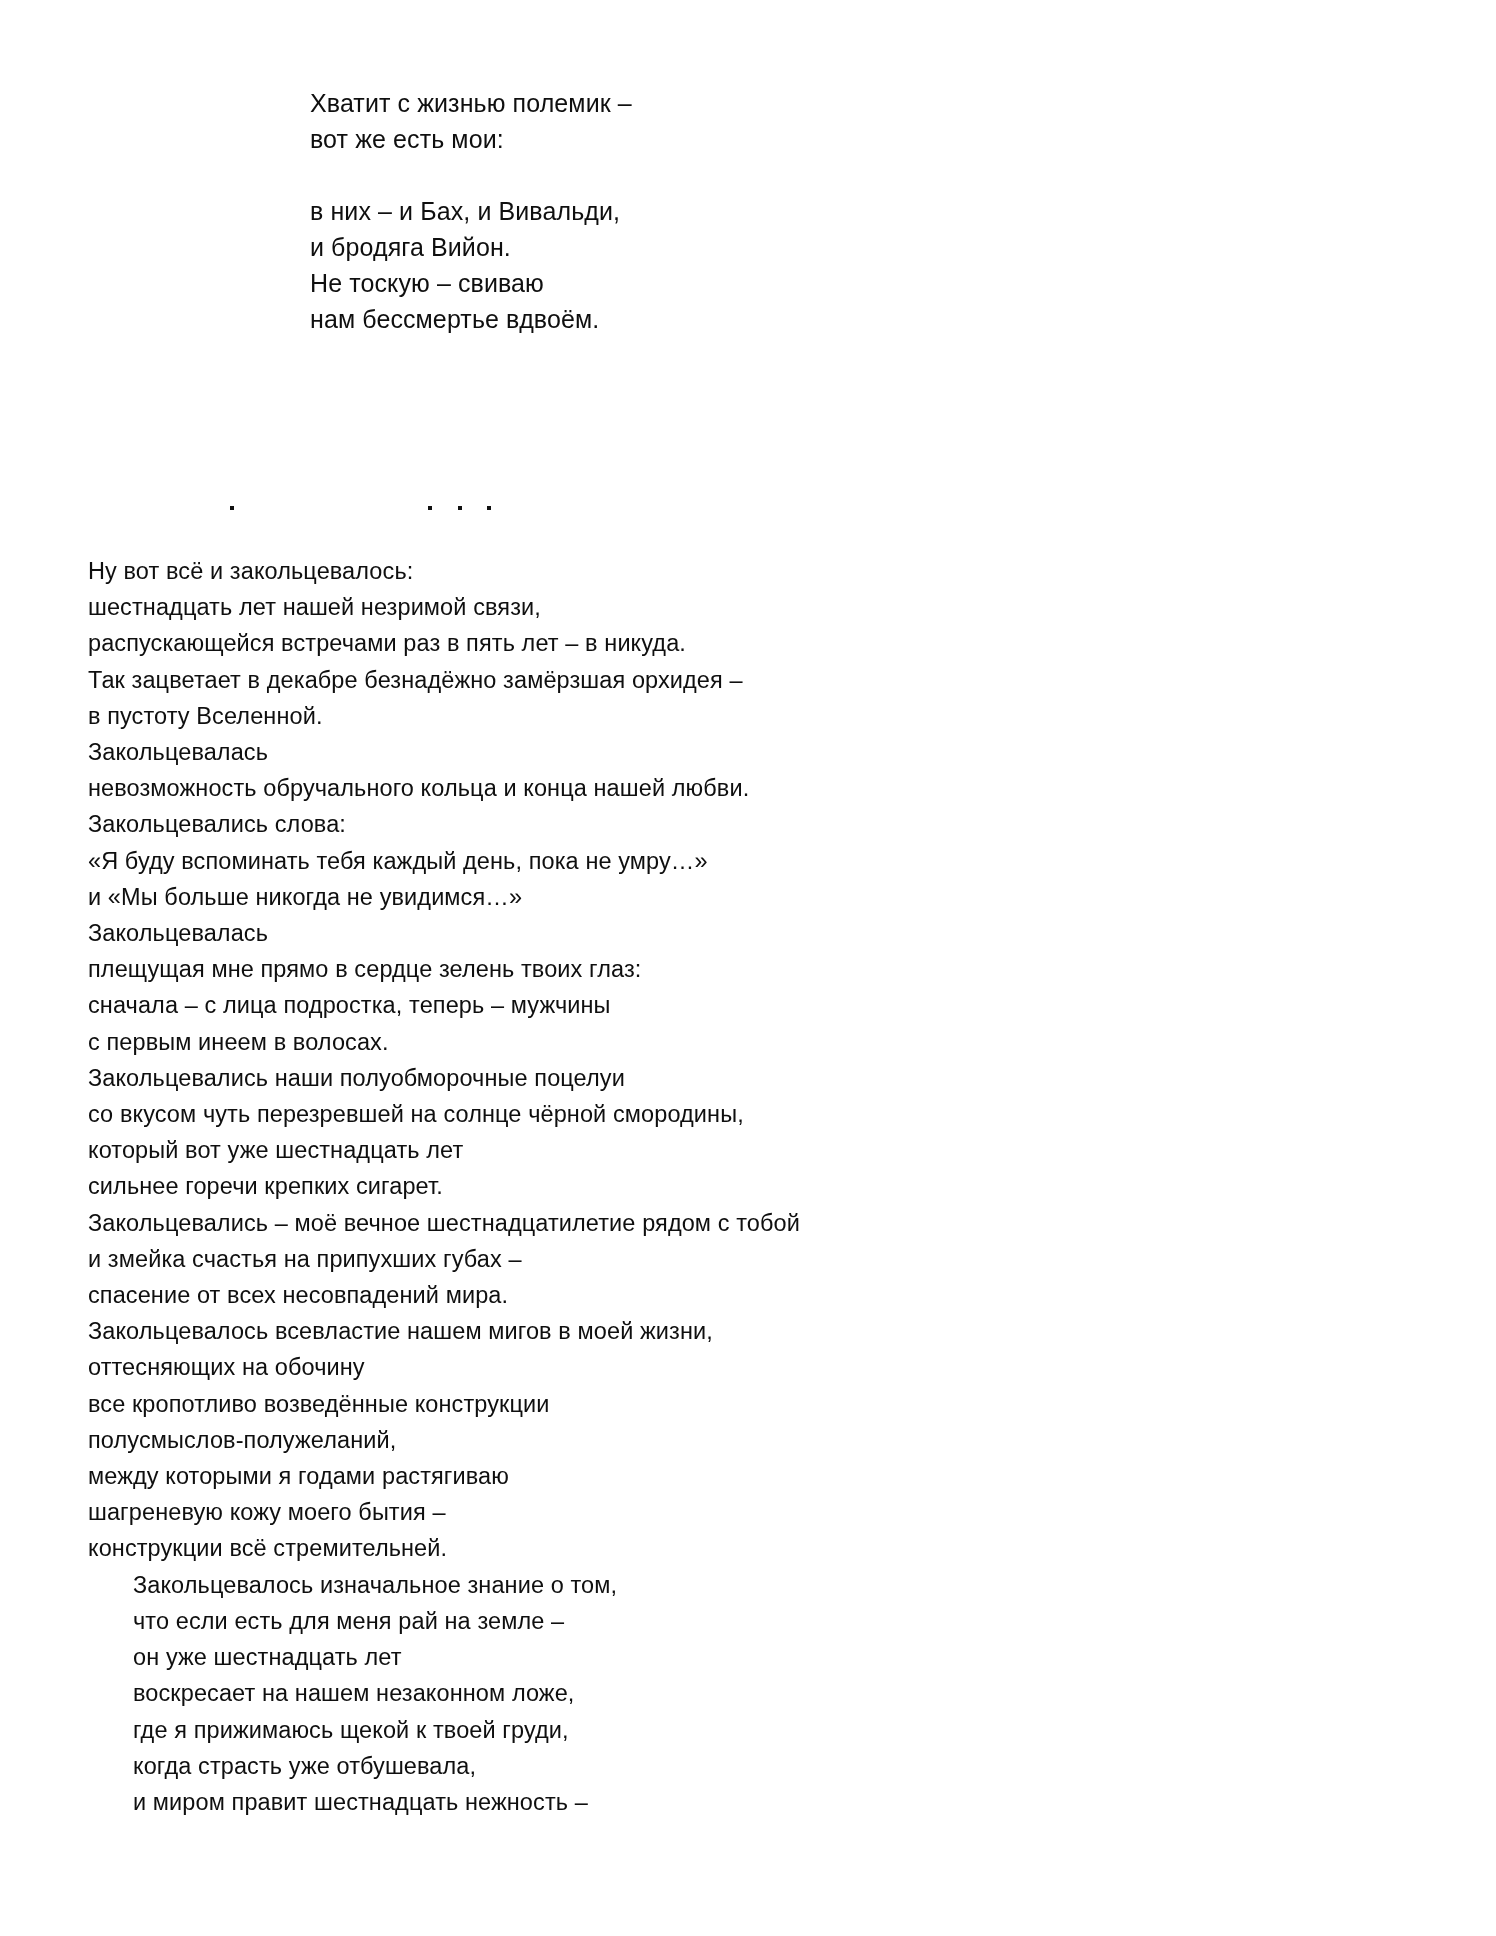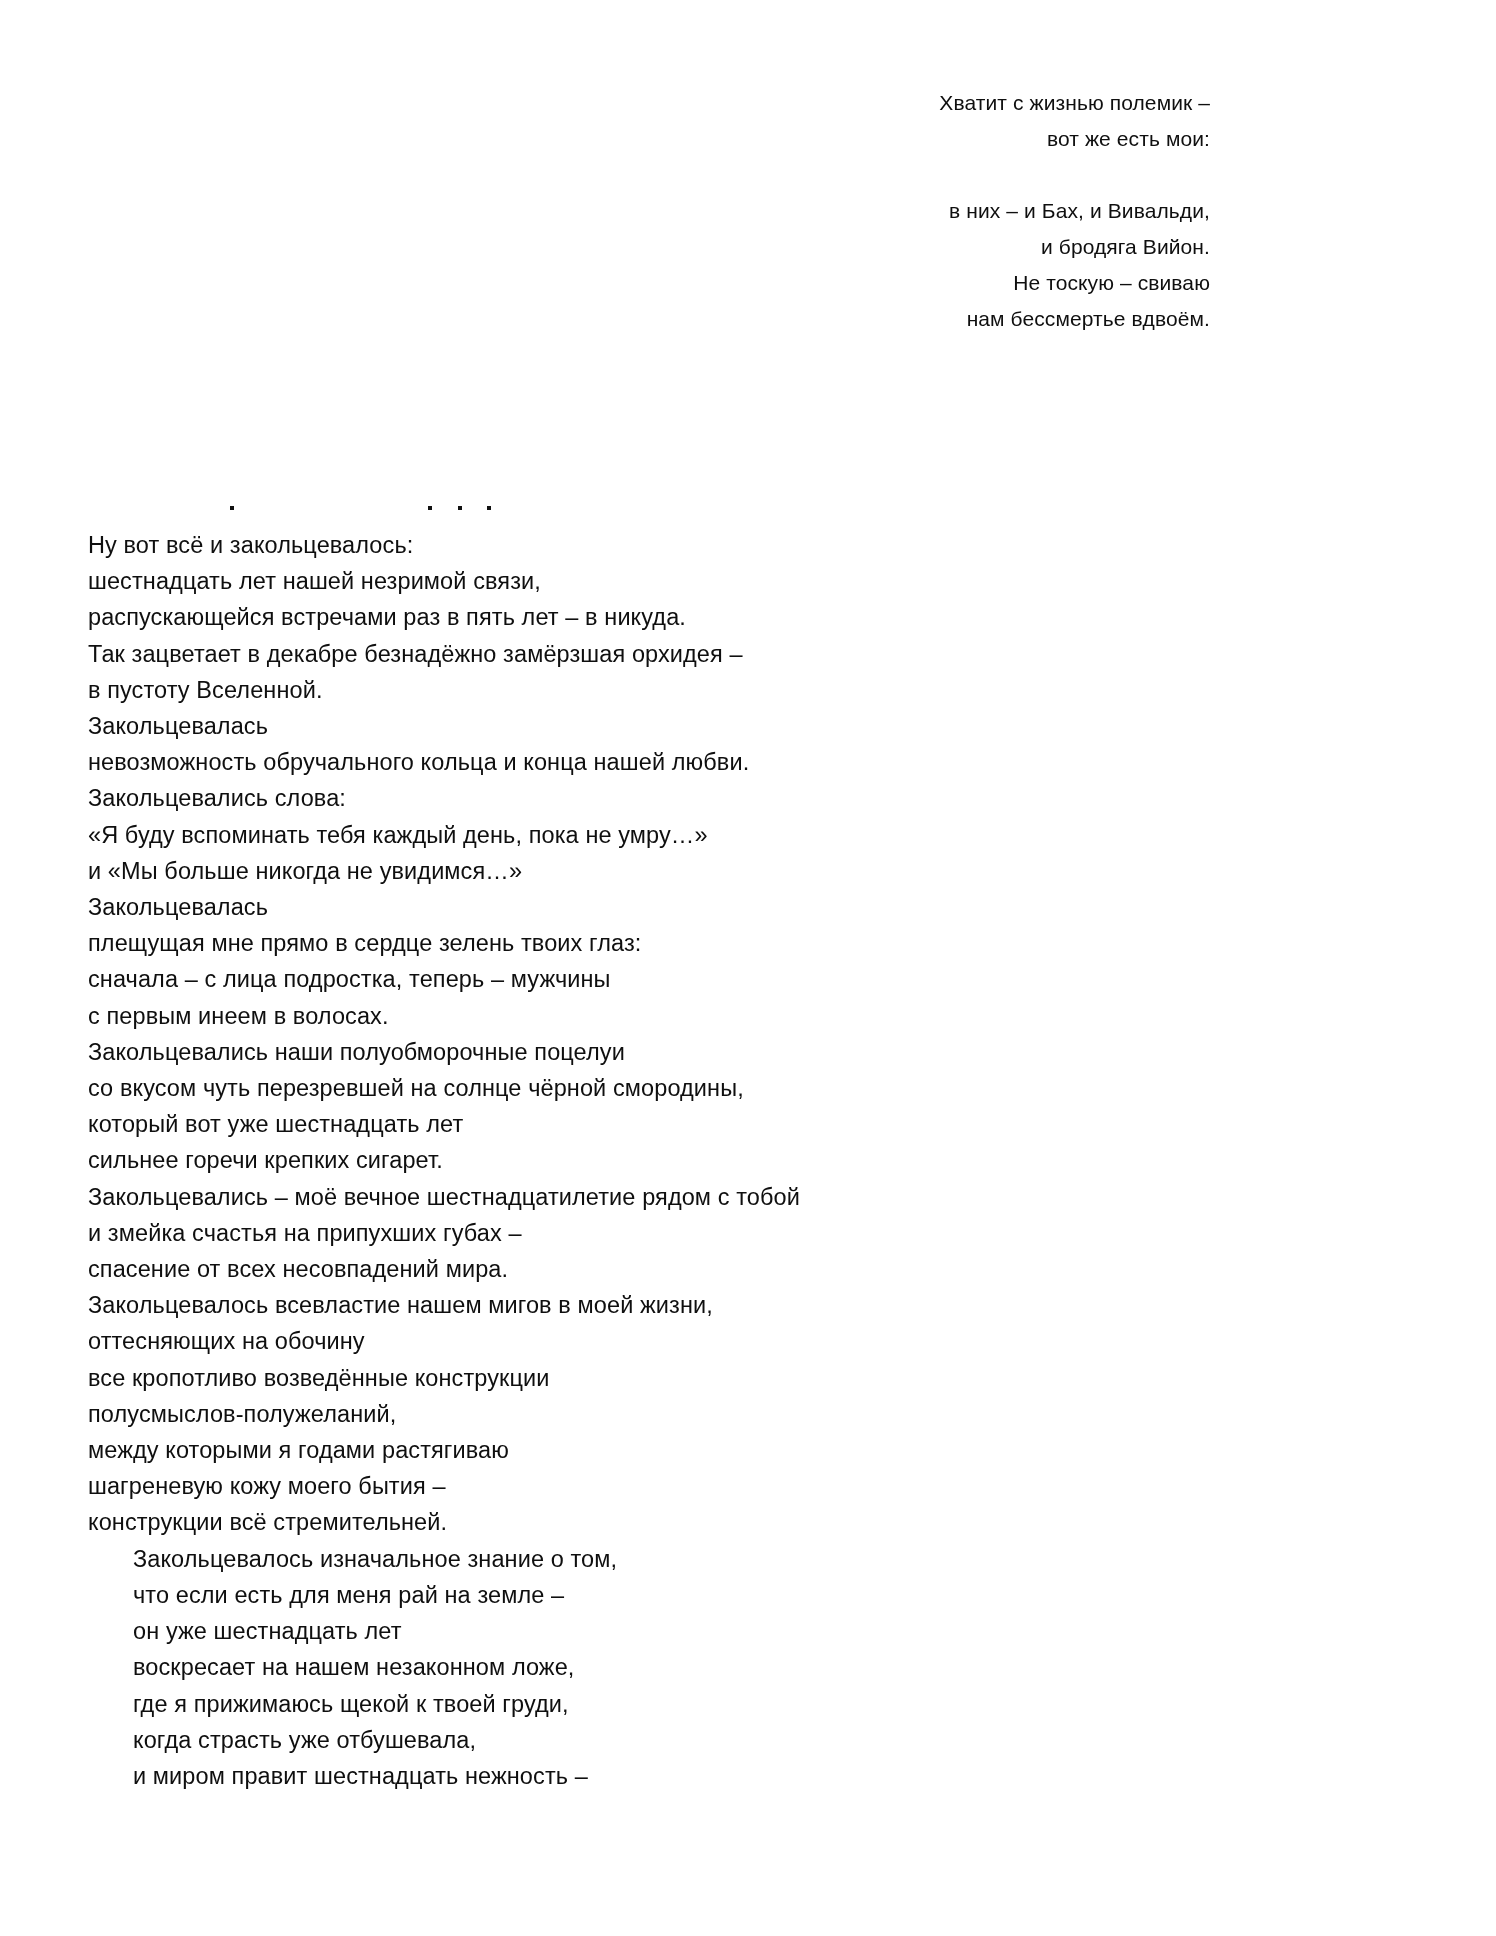--- a/index.html
+++ b/index.html
@@ -25,25 +25,24 @@
   }
 
   
   .stanza-top {
     position: absolute;
     left: 310px;
     top: 85px;
     width: 900px;
   }
   .stanza-top .line {
-    font-size: 21px;
+    font-size: 25px;
     line-height: 36px;
     white-space: pre;
     letter-spacing: 0.1px;
-    text-align: right;
   }
   .stanza-top .gap {
     height: 36px;
   }
 
   
   .dot-row {
     position: absolute;
     left: 0;
     top: 500px;
@@ -55,21 +54,21 @@
     width: 4px;
     height: 4px;
     background: #111111;
     top: 6px;
   }
 
   
   .body-block {
     position: absolute;
     left: 88px;
-    top: 527px;
+    top: 553px;
     width: 1340px;
   }
   .body-block .line {
     font-size: 23.5px;
     line-height: 36.2px;
     white-space: pre;
     letter-spacing: 0.1px;
   }
   .body-block .line.indented {
     padding-left: 45px;

